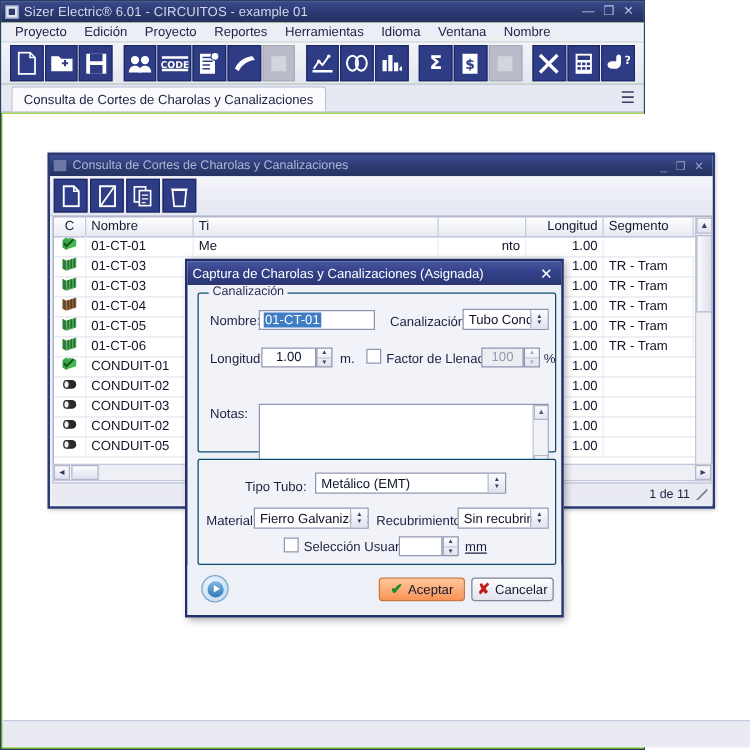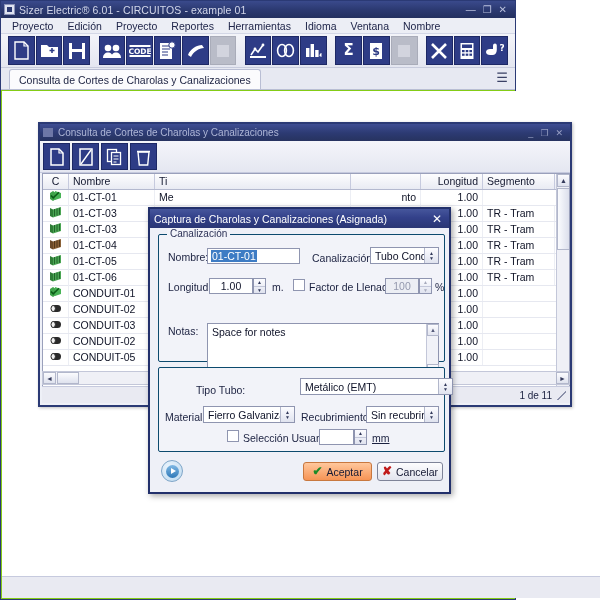--- a/index.html
+++ b/index.html
@@ -853,31 +853,30 @@
         <div class="lbl" style="left:150px; top:46px;">Factor de Llenado:</div>
         <div class="inp num disabled" style="left:226px; top:43px; width:34px;">100</div>
         <div class="spin dis" style="left:260px; top:43px;">
             <i>▲</i>
             <i>▼</i>
           </div>
         <div class="lbl" style="left:276px; top:46px;">%</div>
 
         <div class="lbl" style="left:9px; top:90px;">Notas:</div>
         <div id="notas-box">
-          <div class="txt">Space for notes</div>
           <div class="vs">
             <div class="a">▲</div>
             <div class="a bot">▼</div>
           </div>
         </div>
       </div>
 
       <div class="group" id="grp-tubo">
         <div class="lbl" style="left:37px; top:16px;">Tipo Tubo:</div>
-        <div class="combo" style="left:93px; top:10px; width:153px;margin-left:48px;">
+        <div class="combo" style="left:93px; top:10px; width:153px;">
           <span>Metálico (EMT)</span>
           <span class="btn">▲<br>▼</span>
         </div>
 
         <div class="lbl" style="left:6px; top:43px;">Material:</div>
         <div class="combo" style="left:44px; top:38px; width:92px;">
           <span>Fierro Galvanizado</span>
           <span class="btn">▲<br>▼</span>
         </div>
 

